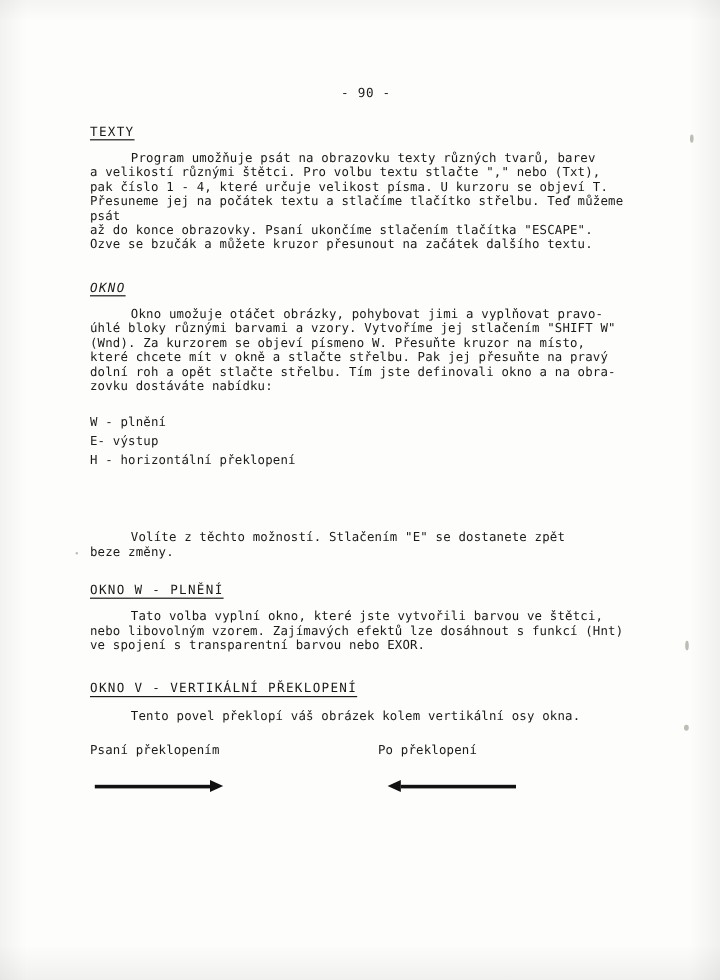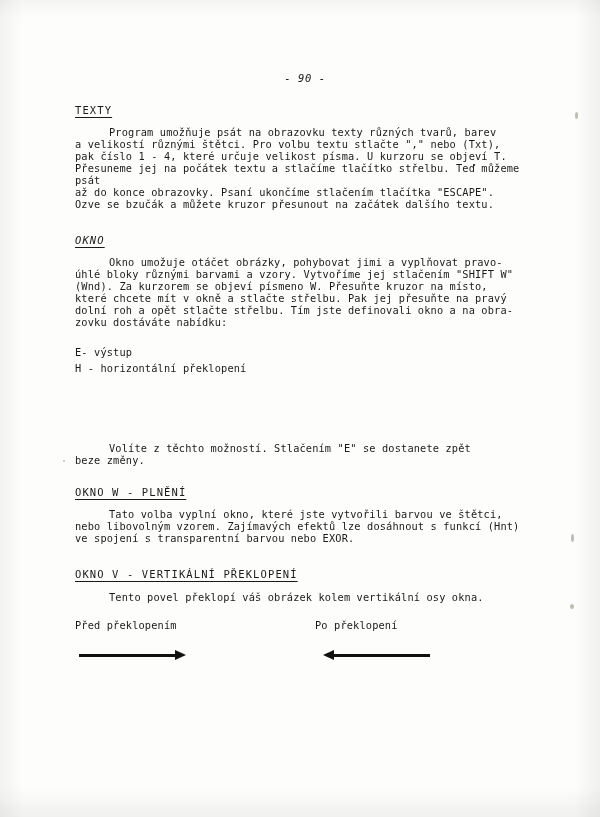--- a/index.html
+++ b/index.html
@@ -42,21 +42,20 @@
   }
   .page-number {
     position: absolute;
     left: 0;
     top: 72px;
     width: 460px;
     text-align: center;
     font-size: 10.5px;
     letter-spacing: 0.6px;
     color: #222;
-    font-style: italic;
   }
   .section-heading {
     font-size: 10.5px;
     letter-spacing: 1.1px;
     text-decoration: underline;
     text-underline-offset: 3px;
     margin: 0;
     color: #1a1a1a;
   }
   .para {
@@ -159,20 +158,21 @@
     <div class="blk" style="top:256px;">
       <p class="para indent">Okno umožuje otáčet obrázky, pohybovat jimi a vyplňovat pravo-
 úhlé bloky různými barvami a vzory. Vytvoříme jej stlačením "SHIFT W"
 (Wnd). Za kurzorem se objeví písmeno W. Přesuňte kruzor na místo,
 které chcete mít v okně a stlačte střelbu. Pak jej přesuňte na pravý
 dolní roh a opět stlačte střelbu. Tím jste definovali okno a na obra-
 zovku dostáváte nabídku:</p>
     </div>
     <div class="blk" style="top:344px;">
       <ul class="menu-list">
+        <li>W - plnění</li>
         <li>E- výstup</li>
         <li>H - horizontální překlopení</li>
       </ul>
     </div>
     <div class="blk" style="top:442px;">
       <p class="para indent">Volíte z těchto možností. Stlačením "E" se dostanete zpět
 beze změny.</p>
     </div>
 
     <div class="blk" style="top:486px;">
@@ -185,21 +185,21 @@
     </div>
 
     <div class="blk" style="top:568px;">
       <div class="section-heading">OKNO V - VERTIKÁLNÍ PŘEKLOPENÍ</div>
     </div>
     <div class="blk" style="top:591px;">
       <p class="para indent">Tento povel překlopí váš obrázek kolem vertikální osy okna.</p>
     </div>
 
     <div class="arrow-row" style="top:619px;">
-      <span class="arrow-label" style="left:0px; top:0px;">Před překlopením</span>
+      <span class="arrow-label" style="left:0px; top:0px;">Psaní překlopením</span>
       <span class="arrow-label" style="left:240px; top:0px;">Po překlopení</span>
     </div>
     <div class="arrow-row" style="top:650px;">
       <span class="arrow right" style="left:4px; top:0px; width:110px;">
         <span class="shaft"></span>
           <span class="head"></span>
       </span>
       <span class="arrow left" style="left:248px; top:0px; width:110px;">
         <span class="shaft"></span>
           <span class="head"></span>

